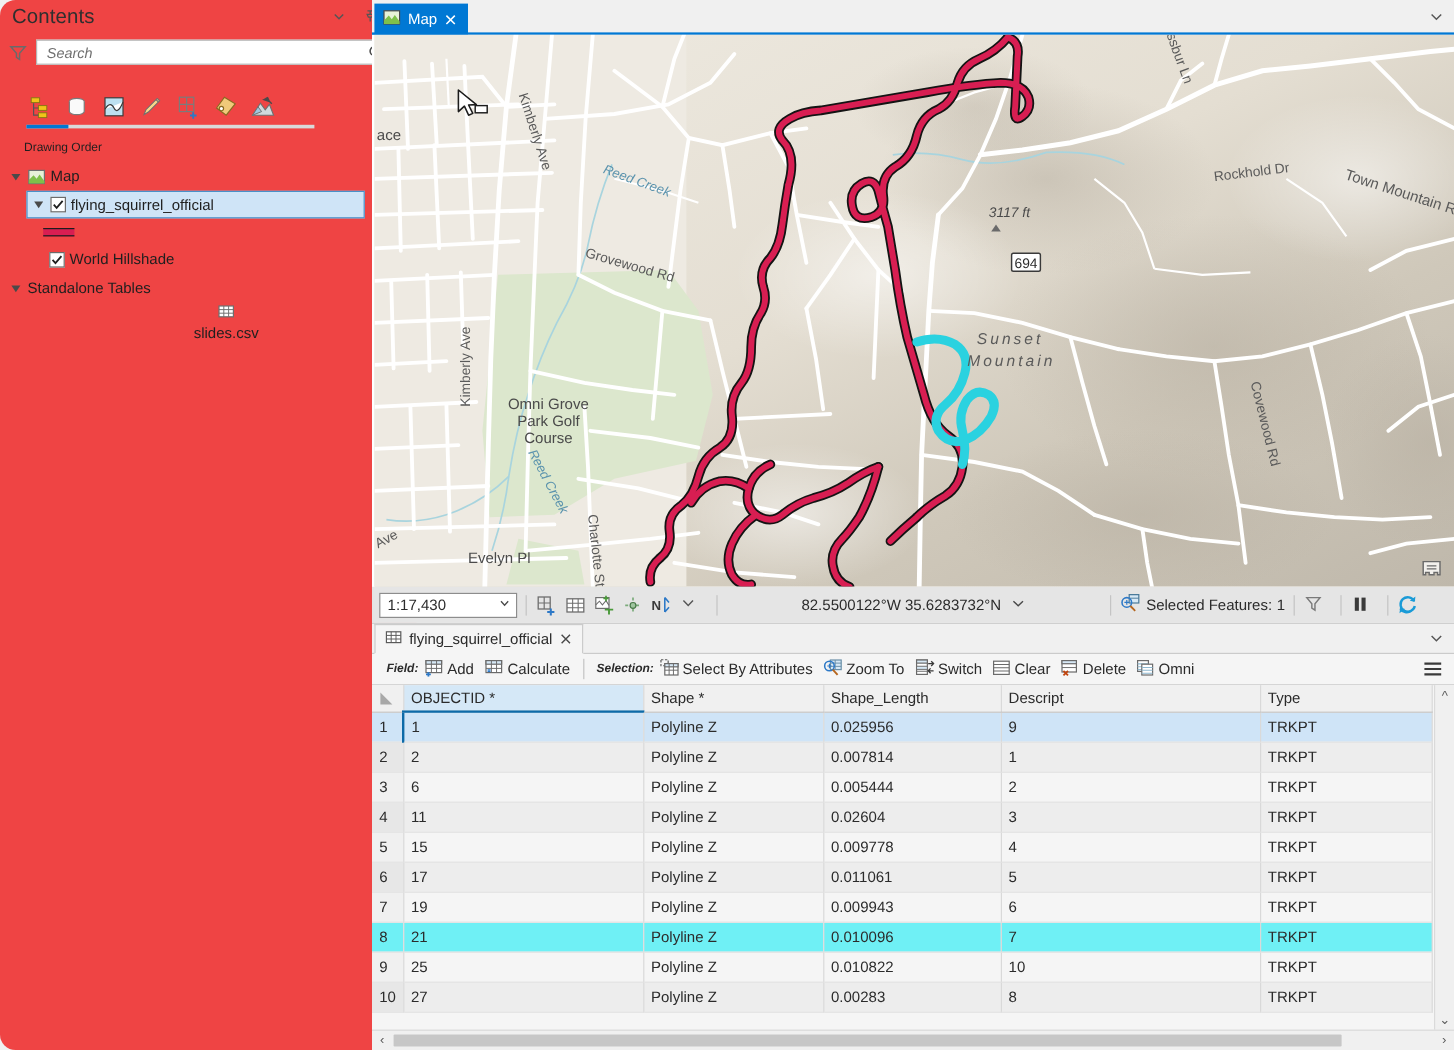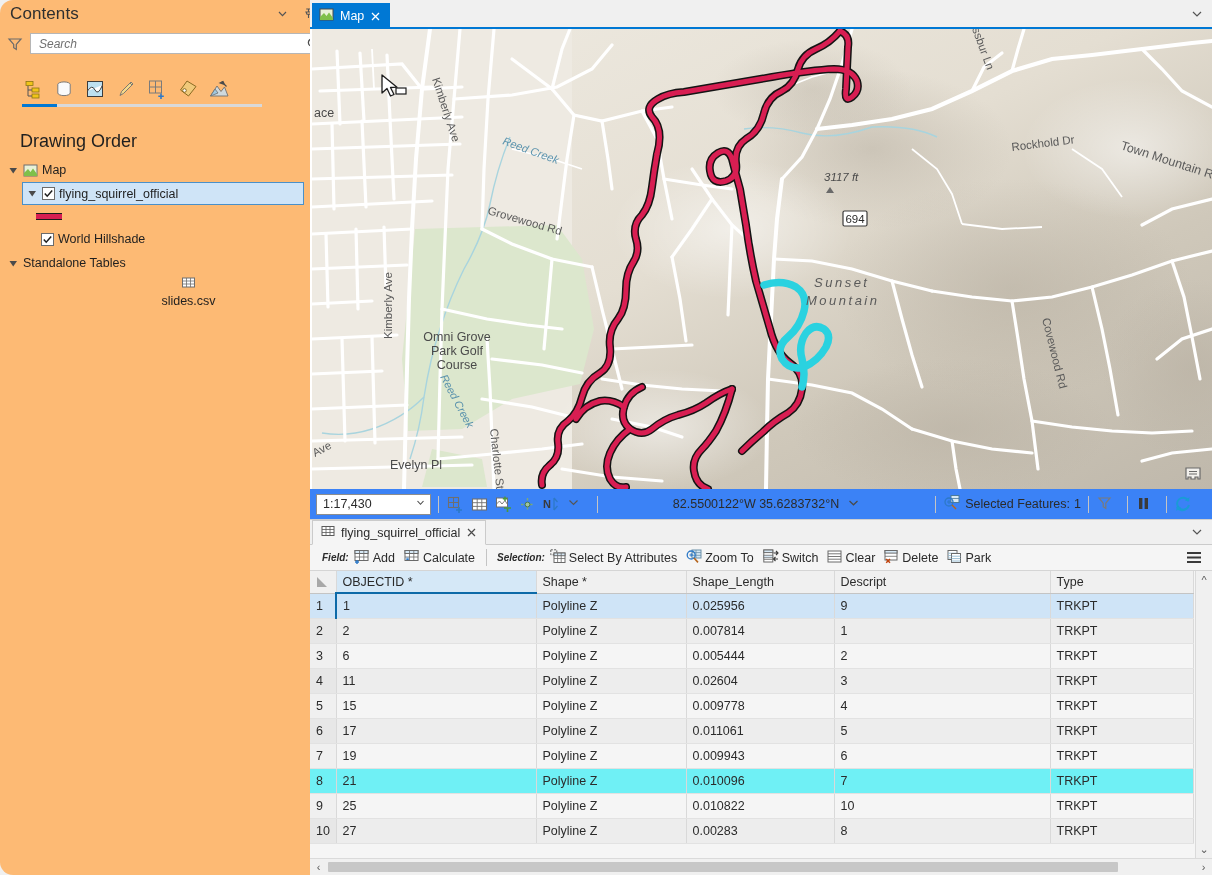--- a/index.html
+++ b/index.html
@@ -10,21 +10,21 @@
     font-family: "Liberation Sans", sans-serif;
     font-size: 12px;
     color: #2b2b2b;
     background: #f0f0f0;
   }
   #app { position: relative; width: 1212px; height: 875px; }
 
   
   #contents-panel {
     position: absolute; left: 0; top: 0; width: 348px; height: 875px;
-    background: #fdba74;
+    background: #ef4444;
     border-right: 1px solid #cfcfcf;
     border-radius: 13px;
   }
   .panel-header {
     position: relative; height: 30px; padding: 4px 8px 0 10px;
   }
   .panel-title {
     font-size: 17px; color: #2f2f2f; letter-spacing: .1px;
   }
   .panel-header-btns {
@@ -61,21 +61,21 @@
   .ct-underline {
     margin: 3px 0 0 22px; width: 240px; height: 3px;
     background: #d9d9d9; position: relative;
   }
   .ct-underline::before {
     content:""; position:absolute; left:0; top:0; width:35px; height:3px;
     background:#0078d4;
   }
 
   .drawing-order {
-    font-size: 18px; color: #1f1f1f; padding: 24px 0 6px 20px;
+    font-size: 10px; color: #1f1f1f; padding: 11px 0 6px 20px;
   }
 
   .toc-row {
     display: flex; align-items: center; height: 24px;
     padding-left: 8px; gap: 4px; position: relative;
   }
   .toc-row.indent1 { padding-left: 8px; }
   .toc-row.indent2 { padding-left: 26px; }
   .toc-row.indent3 { padding-left: 30px; flex-direction: column; }
   .expander {
@@ -132,22 +132,22 @@
   }
   #map-canvas svg { display: block; }
   .attrib-ico {
     position: absolute; right: 8px; bottom: 6px; width: 22px; height: 18px;
     cursor: pointer;
   }
   .cursor-arrow { position: absolute; left: 68px; top: 45px; }
 
   .map-statusbar {
     position: absolute; left: 0; bottom: 0; width: 902px; height: 30px;
-    background: #3b82f6; display: flex; align-items: center;
-    padding: 0 14px 0 6px; gap: 0;
+    background: #e5e5e5; display: flex; align-items: center;
+    padding: 0 24px 0 6px; gap: 0;
   }
   .scale-combo {
     width: 115px; height: 21px; border: 1px solid #8d8d8d; background:#fff;
     display: flex; align-items: center; padding: 0 4px 0 6px;
     font-size: 12.5px;
   }
   .scale-combo .val { flex: 1; }
   .sb-sep { width: 1px; height: 17px; background: #c4c4c4; margin: 0 7px; }
   .sb-tool { width: 19px; height: 19px; margin-right: 5px; cursor: pointer; }
   .coords {
@@ -909,21 +909,21 @@
 
       <span class="tb-item">
         <span>
           <svg width="15" height="15" viewBox="0 0 15 15">
             <rect x="1" y="1.5" width="9" height="9" fill="#fff" stroke="#6a6a6a" stroke-width="1"></rect>
             <path d="M1 4.2 H10 M1 6.6 H10 M1 9 H10" stroke="#8fb8d0" stroke-width=".9"></path>
             <rect x="4.5" y="4.5" width="9" height="9" fill="#fff" stroke="#6a6a6a" stroke-width="1"></rect>
             <path d="M4.5 7.2 H13.5 M4.5 9.6 H13.5 M4.5 12 H13.5" stroke="#8fb8d0" stroke-width=".9"></path>
           </svg>
         </span>
-        <span>Park</span>
+        <span>Omni</span>
       </span>
 
       <span class="hamburger">
         <svg width="18" height="15" viewBox="0 0 18 15">
           <path d="M2 3 H16 M2 7.5 H16 M2 12 H16" stroke="#3a3a3a" stroke-width="1.8"></path>
         </svg>
       </span>
     </div>
 
     <div class="grid-wrap">

